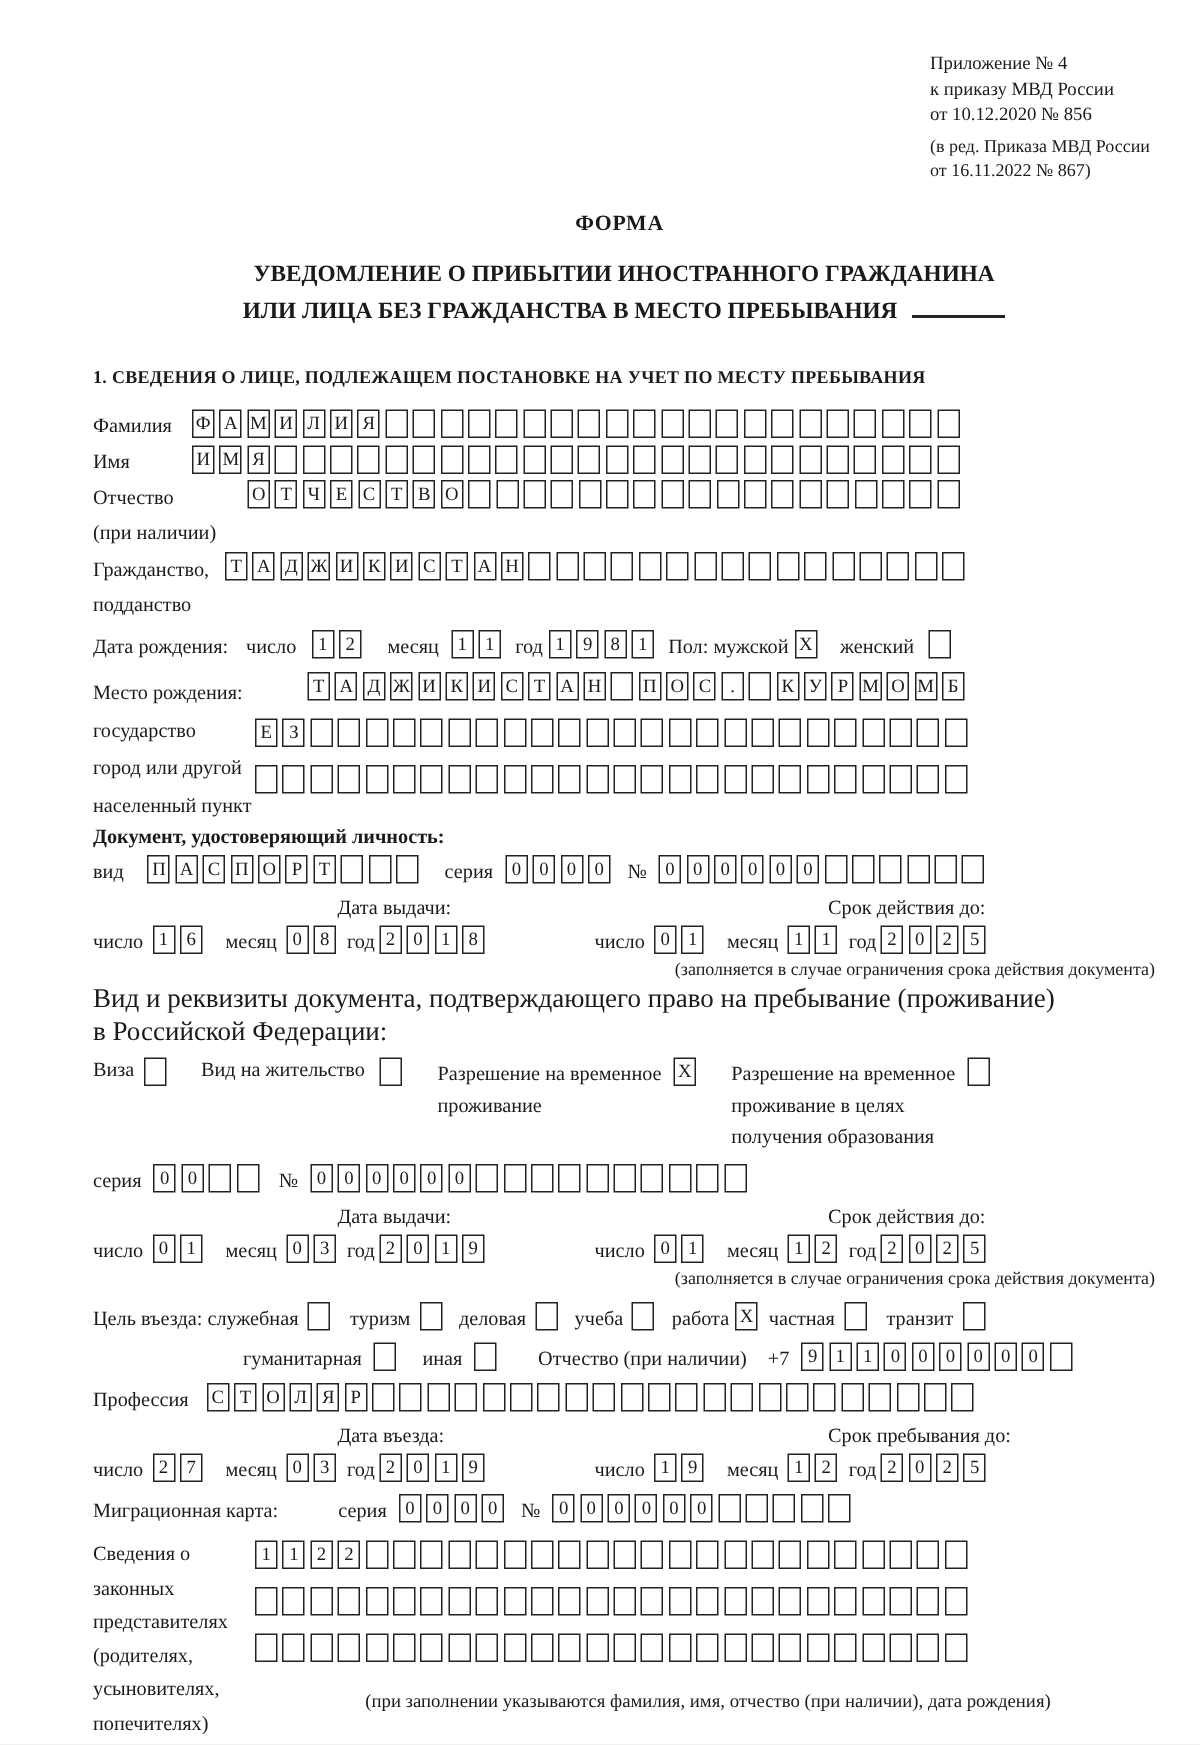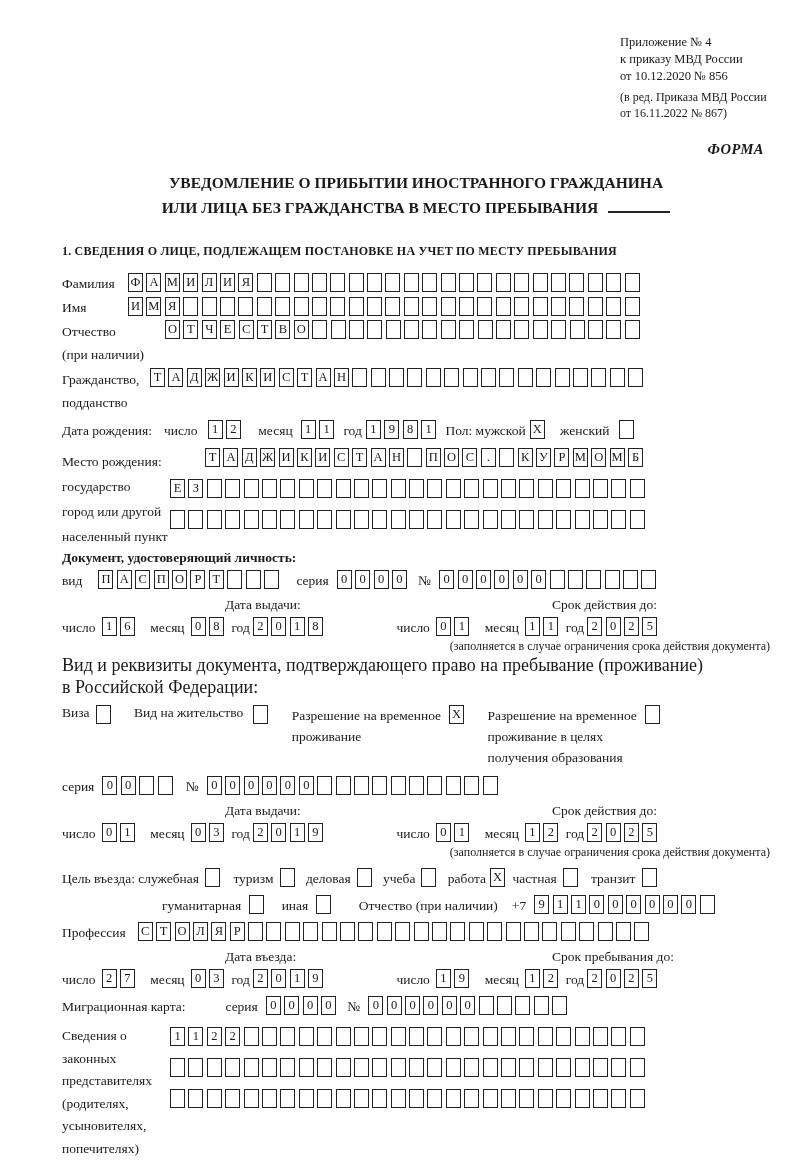--- a/index.html
+++ b/index.html
@@ -4,21 +4,21 @@
 <style>
   * { margin:0; padding:0; box-sizing:border-box; }
   html,body { background:#e8e8e8; }
   .page {
     width:800px; height:1163px; margin:0 auto; background:#ffffff;
     font-family:"Liberation Serif","DejaVu Serif",serif; color:#1a1a1a;
     padding:34px 30px 20px 62px; overflow:hidden; position:relative;
   }
   .appendix { margin-left:558px; font-size:12.5px; line-height:17px; }
   .appendix .edition { margin-top:4px; font-size:12px; line-height:16px; }
-  .forma { text-align:right; padding-right:6px; font-weight:bold; font-size:14.5px; margin-top:20px; letter-spacing:.5px;font-style:italic; }
+  .forma { text-align:center; padding-right:6px; font-weight:bold; font-size:14.5px; margin-top:20px; letter-spacing:.5px; }
   .title { text-align:center; font-weight:bold; font-size:15.5px; line-height:25px; margin-top:12px; }
   .blank-line { display:inline-block; width:62px; border-bottom:2.5px solid #222; height:13px; margin-left:10px; }
   .sec-heading { font-weight:bold; font-size:12px; margin-top:24px; letter-spacing:.2px; }
 
   .frow { display:flex; align-items:flex-end; margin-top:5px; white-space:nowrap; font-size:13.5px; }
   .align-top { align-items:flex-start; }
   .lbl { flex:none; }
   .lbl2 { flex:none; line-height:23px; }
   .cells { display:inline-flex; flex:none; }
   .cell {
@@ -774,15 +774,16 @@
         <span class="cell"></span>
         <span class="cell"></span>
         <span class="cell"></span>
         <span class="cell"></span>
         <span class="cell"></span>
         <span class="cell"></span>
         <span class="cell"></span>
         <span class="cell"></span>
         <span class="cell"></span>
       </span>
+    <div class="rep-note">(при заполнении указываются фамилия, имя, отчество (при наличии), дата рождения)</div>
   </div>
 
 </div>
 
 </body></html>

